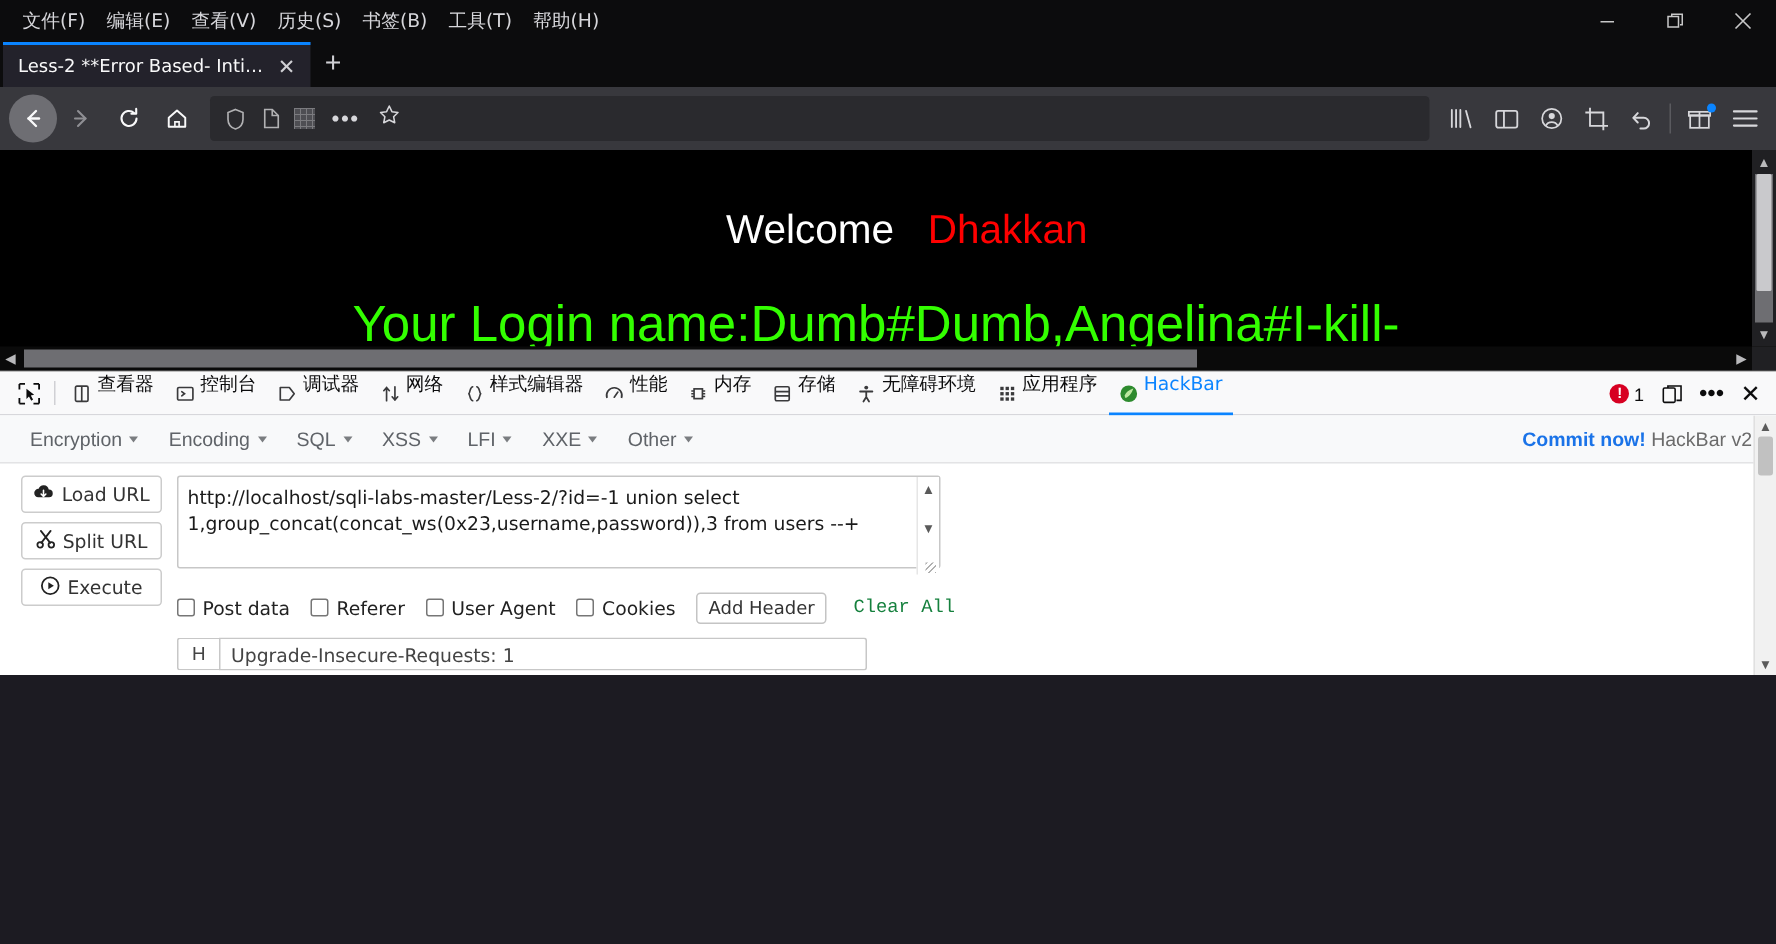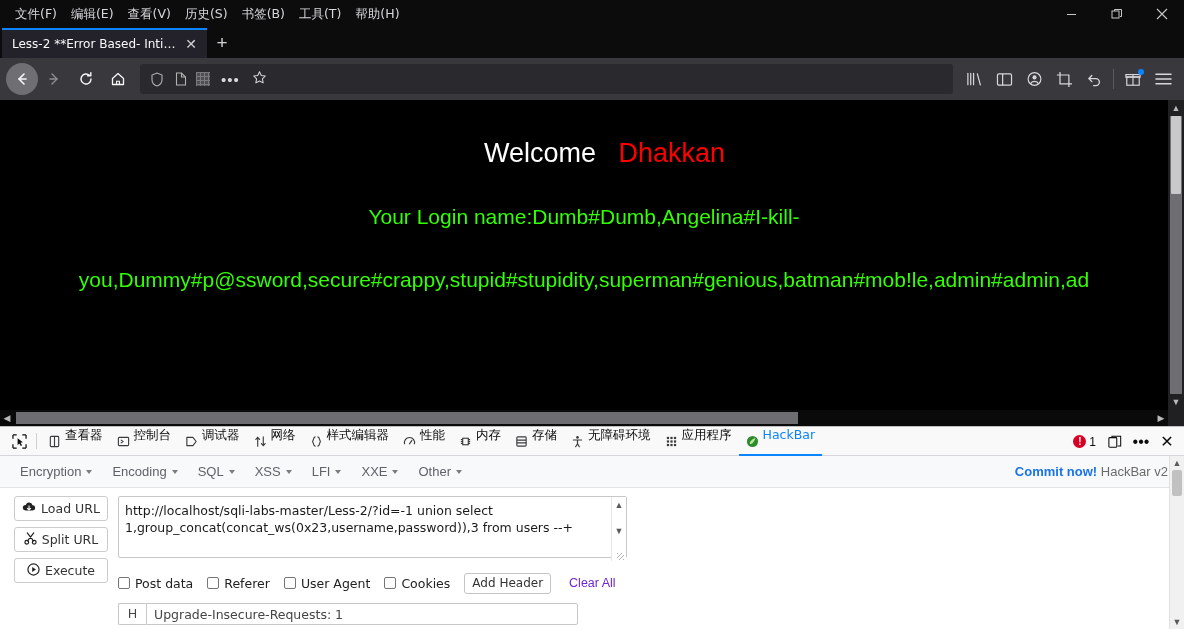--- a/index.html
+++ b/index.html
@@ -2,21 +2,21 @@
 <html><head>
 <meta charset="utf-8">
 <style>
   * { box-sizing: border-box; margin: 0; padding: 0; }
   html, body {
     width: 1184px; height: 629px;
     overflow: hidden;
     font-family: "Liberation Sans", sans-serif;
     background: #1c1b22;
   }
-  #app { width: 1184px; height: 629px; position: relative; display: flex; flex-direction: column; }
+  #app { width: 1184px; height: 450px; position: relative; display: flex; flex-direction: column; }
 
   
   .menubar {
     height: 28px; background: #0c0c0d; display: flex; align-items: center;
     padding-left: 8px; flex: 0 0 28px; position: relative;
   }
   .menubar-item {
     color: #d7d7db; font-size: 12.5px; padding: 3px 7px; white-space: nowrap;
     font-family: "DejaVu Sans", sans-serif;
   }
@@ -79,21 +79,21 @@
   
   .viewport { flex: 1 1 auto; position: relative; background: #000; overflow: hidden; }
   .page {
     position: absolute; left: 0; top: 0; right: 16px; bottom: 16px;
     background: #000; overflow: hidden; text-align: center;
   }
   .welcome-line { margin-top: 38px; font-family: "Liberation Sans", sans-serif; padding-left: 41px; }
   .welcome-word { color: #ffffff; font-size: 27px; }
   .welcome-name { color: #ff0000; font-size: 27px; margin-left: 18px; }
   .greenline {
-    color: #33ff00; font-size: 21px; line-height: 31px; white-space: nowrap;
+    color: #33ff00; font-size: 34px; line-height: 31px; white-space: nowrap;
     font-family: "Liberation Sans", sans-serif;
     margin-top: 32px;
   }
   .greenblock { margin-top: 3px; }
   .banner-wrap { margin-top: 48px; display: flex; justify-content: center; }
   .banner {
     font-family: "DejaVu Serif", serif; font-weight: 700; font-style: italic;
     font-size: 60px; letter-spacing: 1px; white-space: nowrap;
     background: linear-gradient(180deg, #ffffff 0%, #d9d9d9 18%, #a8a8a8 42%, #efefef 52%, #9a9a9a 70%, #cfcfcf 88%, #7e7e7e 100%);
     -webkit-background-clip: text; background-clip: text; color: transparent;
@@ -161,21 +161,21 @@
   }
   .ta-sb { position: absolute; right: 1px; top: 1px; bottom: 1px; width: 15px; background: #fff; border-left: 1px solid #e6e6e6; }
   .ta-sb .a { position: absolute; left: 0; right: 0; display: flex; justify-content: center; color: #5a5a5a; font-size: 9px; }
   .ta-sb .a.up { top: 3px; } .ta-sb .a.dn { top: 29px; }
   .ta-grip { position: absolute; right: 3px; bottom: 2px; width: 7px; height: 7px;
     background: repeating-linear-gradient(135deg, #b0b0b0 0 1px, transparent 1px 3px); }
   .hb-opts { display: flex; align-items: center; gap: 14px; margin-top: 10px; height: 22px; }
   .chkitem { display: flex; align-items: center; gap: 5px; font-size: 12.5px; color: #222; font-family: "DejaVu Sans", sans-serif; }
   .chkbox { width: 12px; height: 12px; border: 1px solid #767676; border-radius: 2px; background: #fff; }
   .smallbtn { height: 21px; border: 1px solid #c4c4c4; border-radius: 3px; background: #fff; font-size: 12px; padding: 0 7px; color: #333; display: flex; align-items: center; font-family: "DejaVu Sans", sans-serif; }
-  .linkbtn { font-size: 12.5px; color: #6d28d9; margin-left: 4px; font-family: Liberation Sans, sans-serif; }
+  .linkbtn { font-size: 12.5px; color: #15803d; margin-left: 4px; font-family: Liberation Mono, monospace; }
   .hdr-row { display: flex; margin-top: 9px; width: 460px; height: 22px; overflow: hidden; }
   .hdr-key { width: 28px; border: 1px solid #c7c7c7; border-right: none; border-radius: 2px 0 0 2px; font-size: 12.5px; color: #444; display: flex; align-items: center; justify-content: center; background: #fff; }
   .hdr-val { flex: 1; border: 1px solid #c7c7c7; border-radius: 0 2px 2px 0; font-size: 12.5px; color: #444; display: flex; align-items: center; padding-left: 7px; background: #fff; font-family: "DejaVu Sans", sans-serif; }
 
   .hb-scroll { position: absolute; right: 0; top: 0; bottom: 0; width: 15px; background: #f1f1f1; border-left: 1px solid #e0e0e0; }
   .hb-scroll .a { position: absolute; left: 0; right: 0; height: 14px; display: flex; align-items: center; justify-content: center; color: #5a5a5a; font-size: 9px; }
   .hb-scroll .a.up { top: 0; } .hb-scroll .a.dn { bottom: 0; }
   .hb-scroll .thumb { position: absolute; top: 14px; left: 2px; right: 2px; height: 26px; background: #c1c1c1; border-radius: 2px; }
 
   .watermark {

